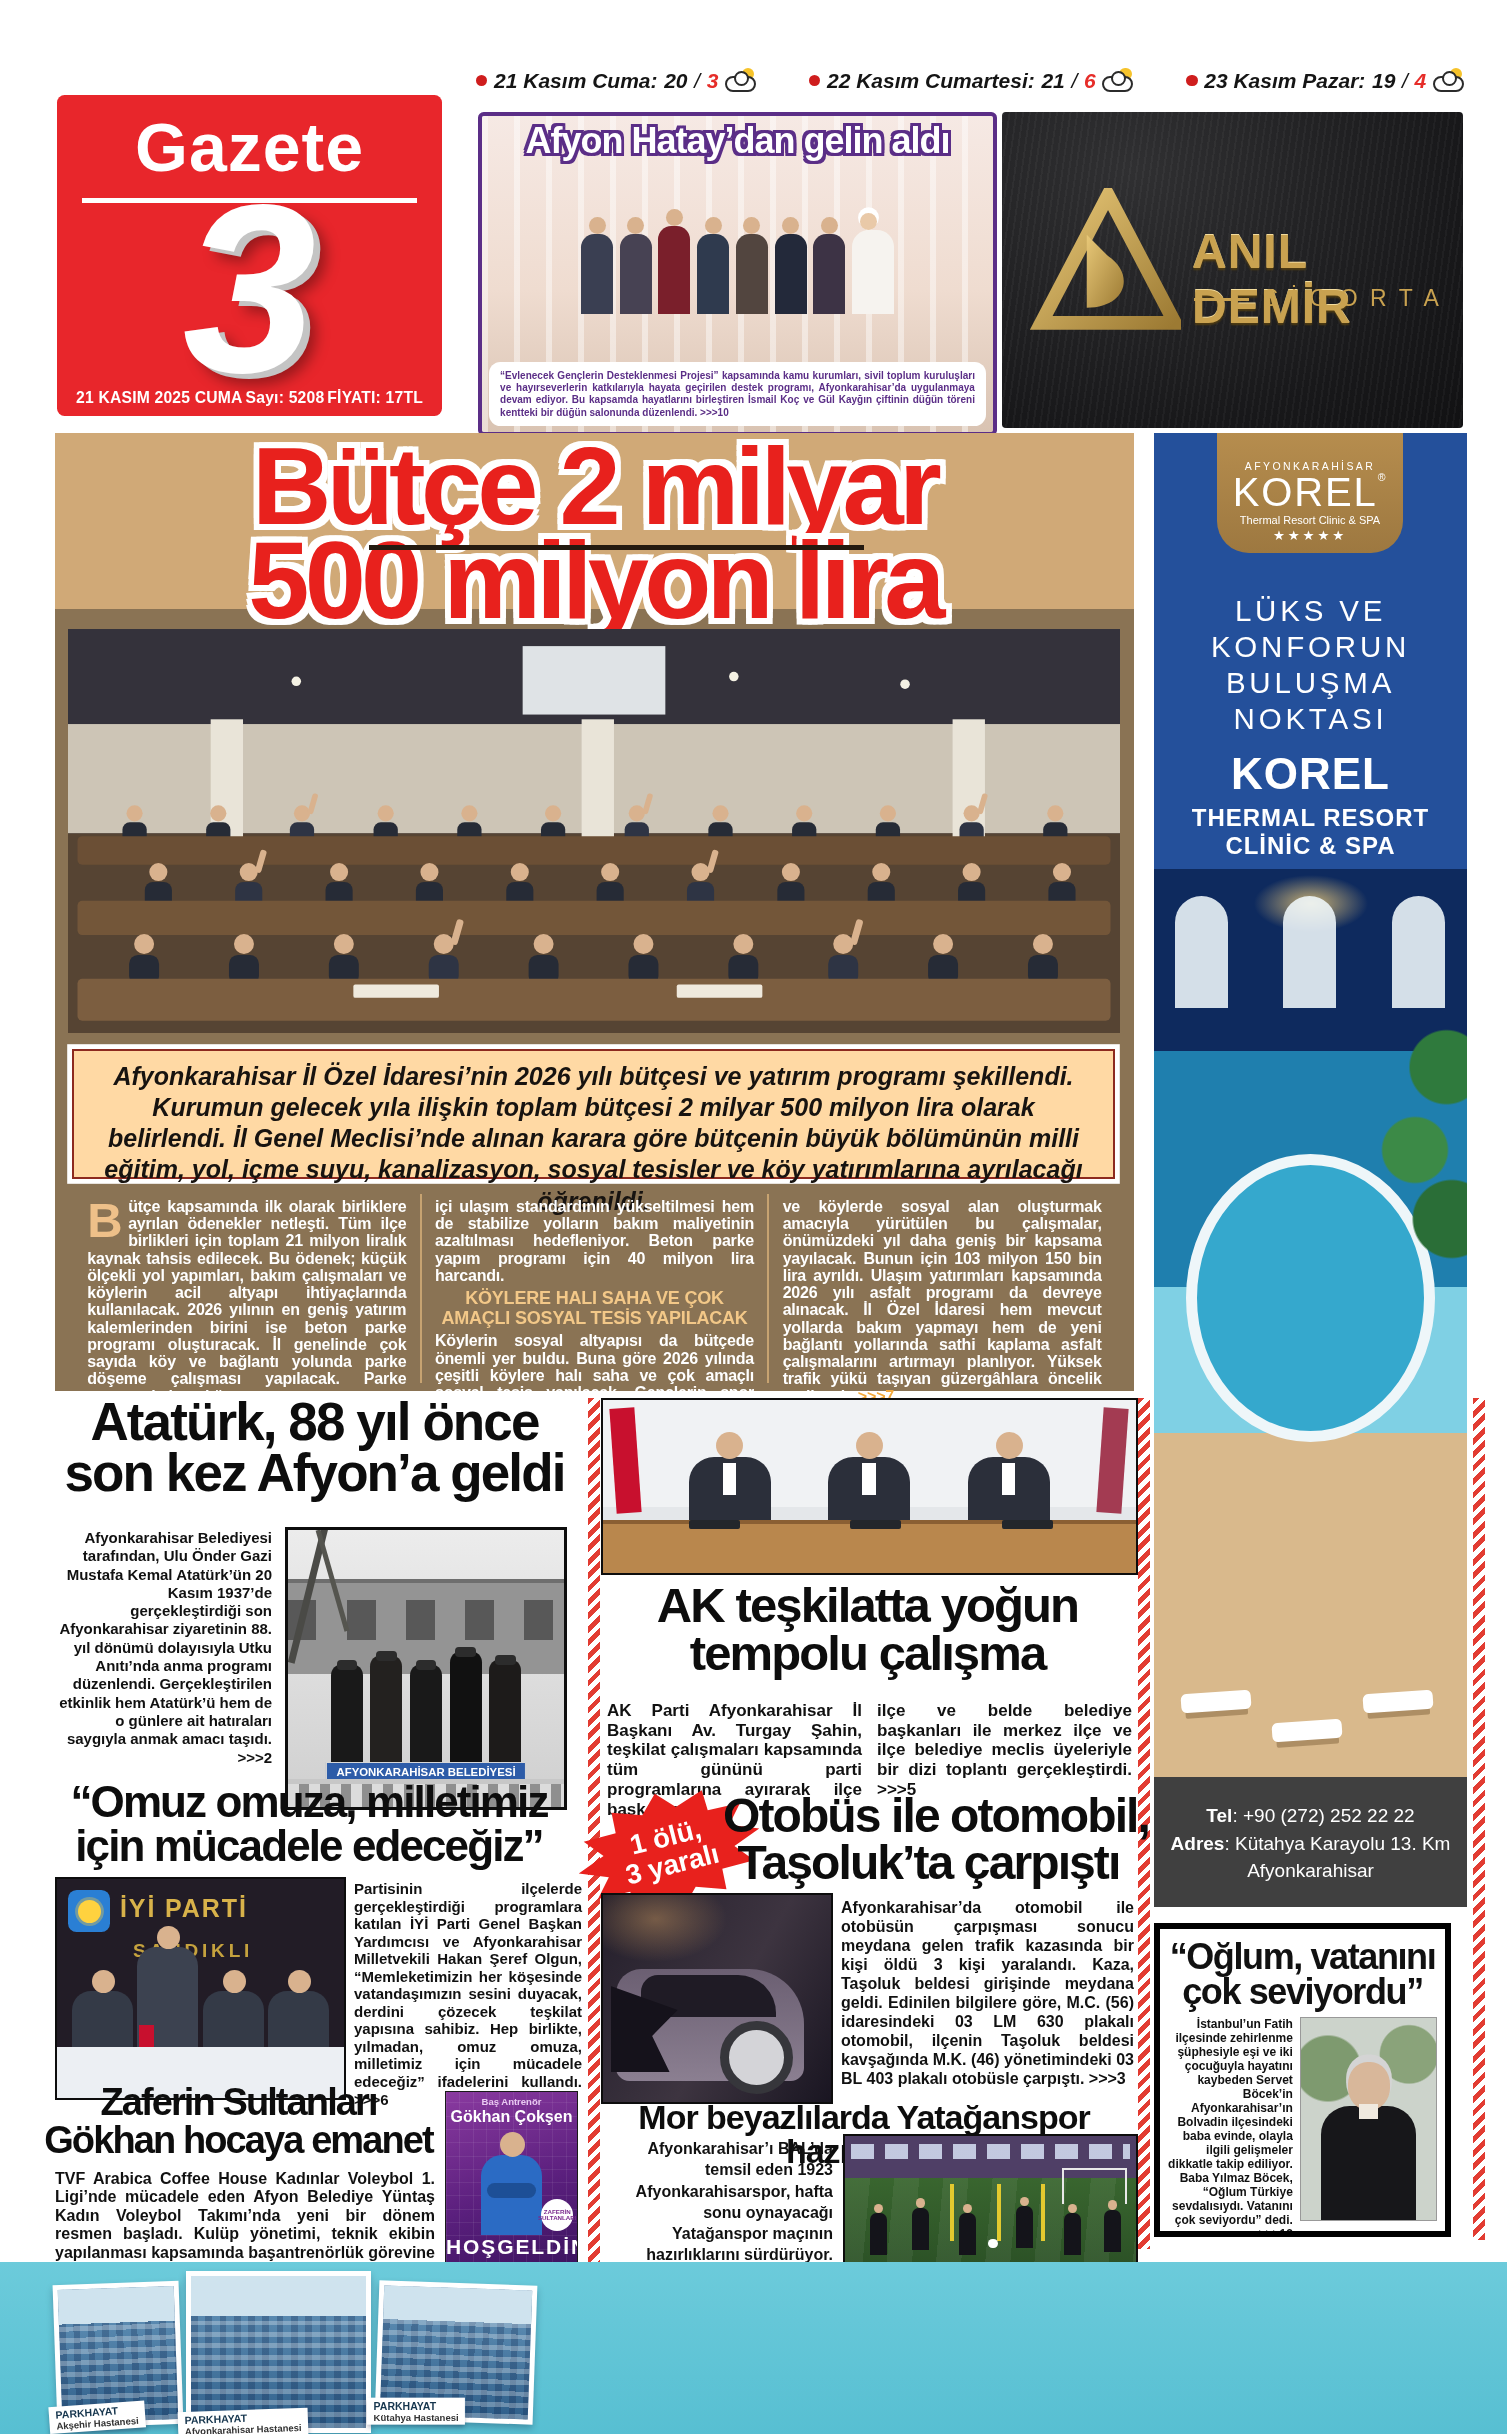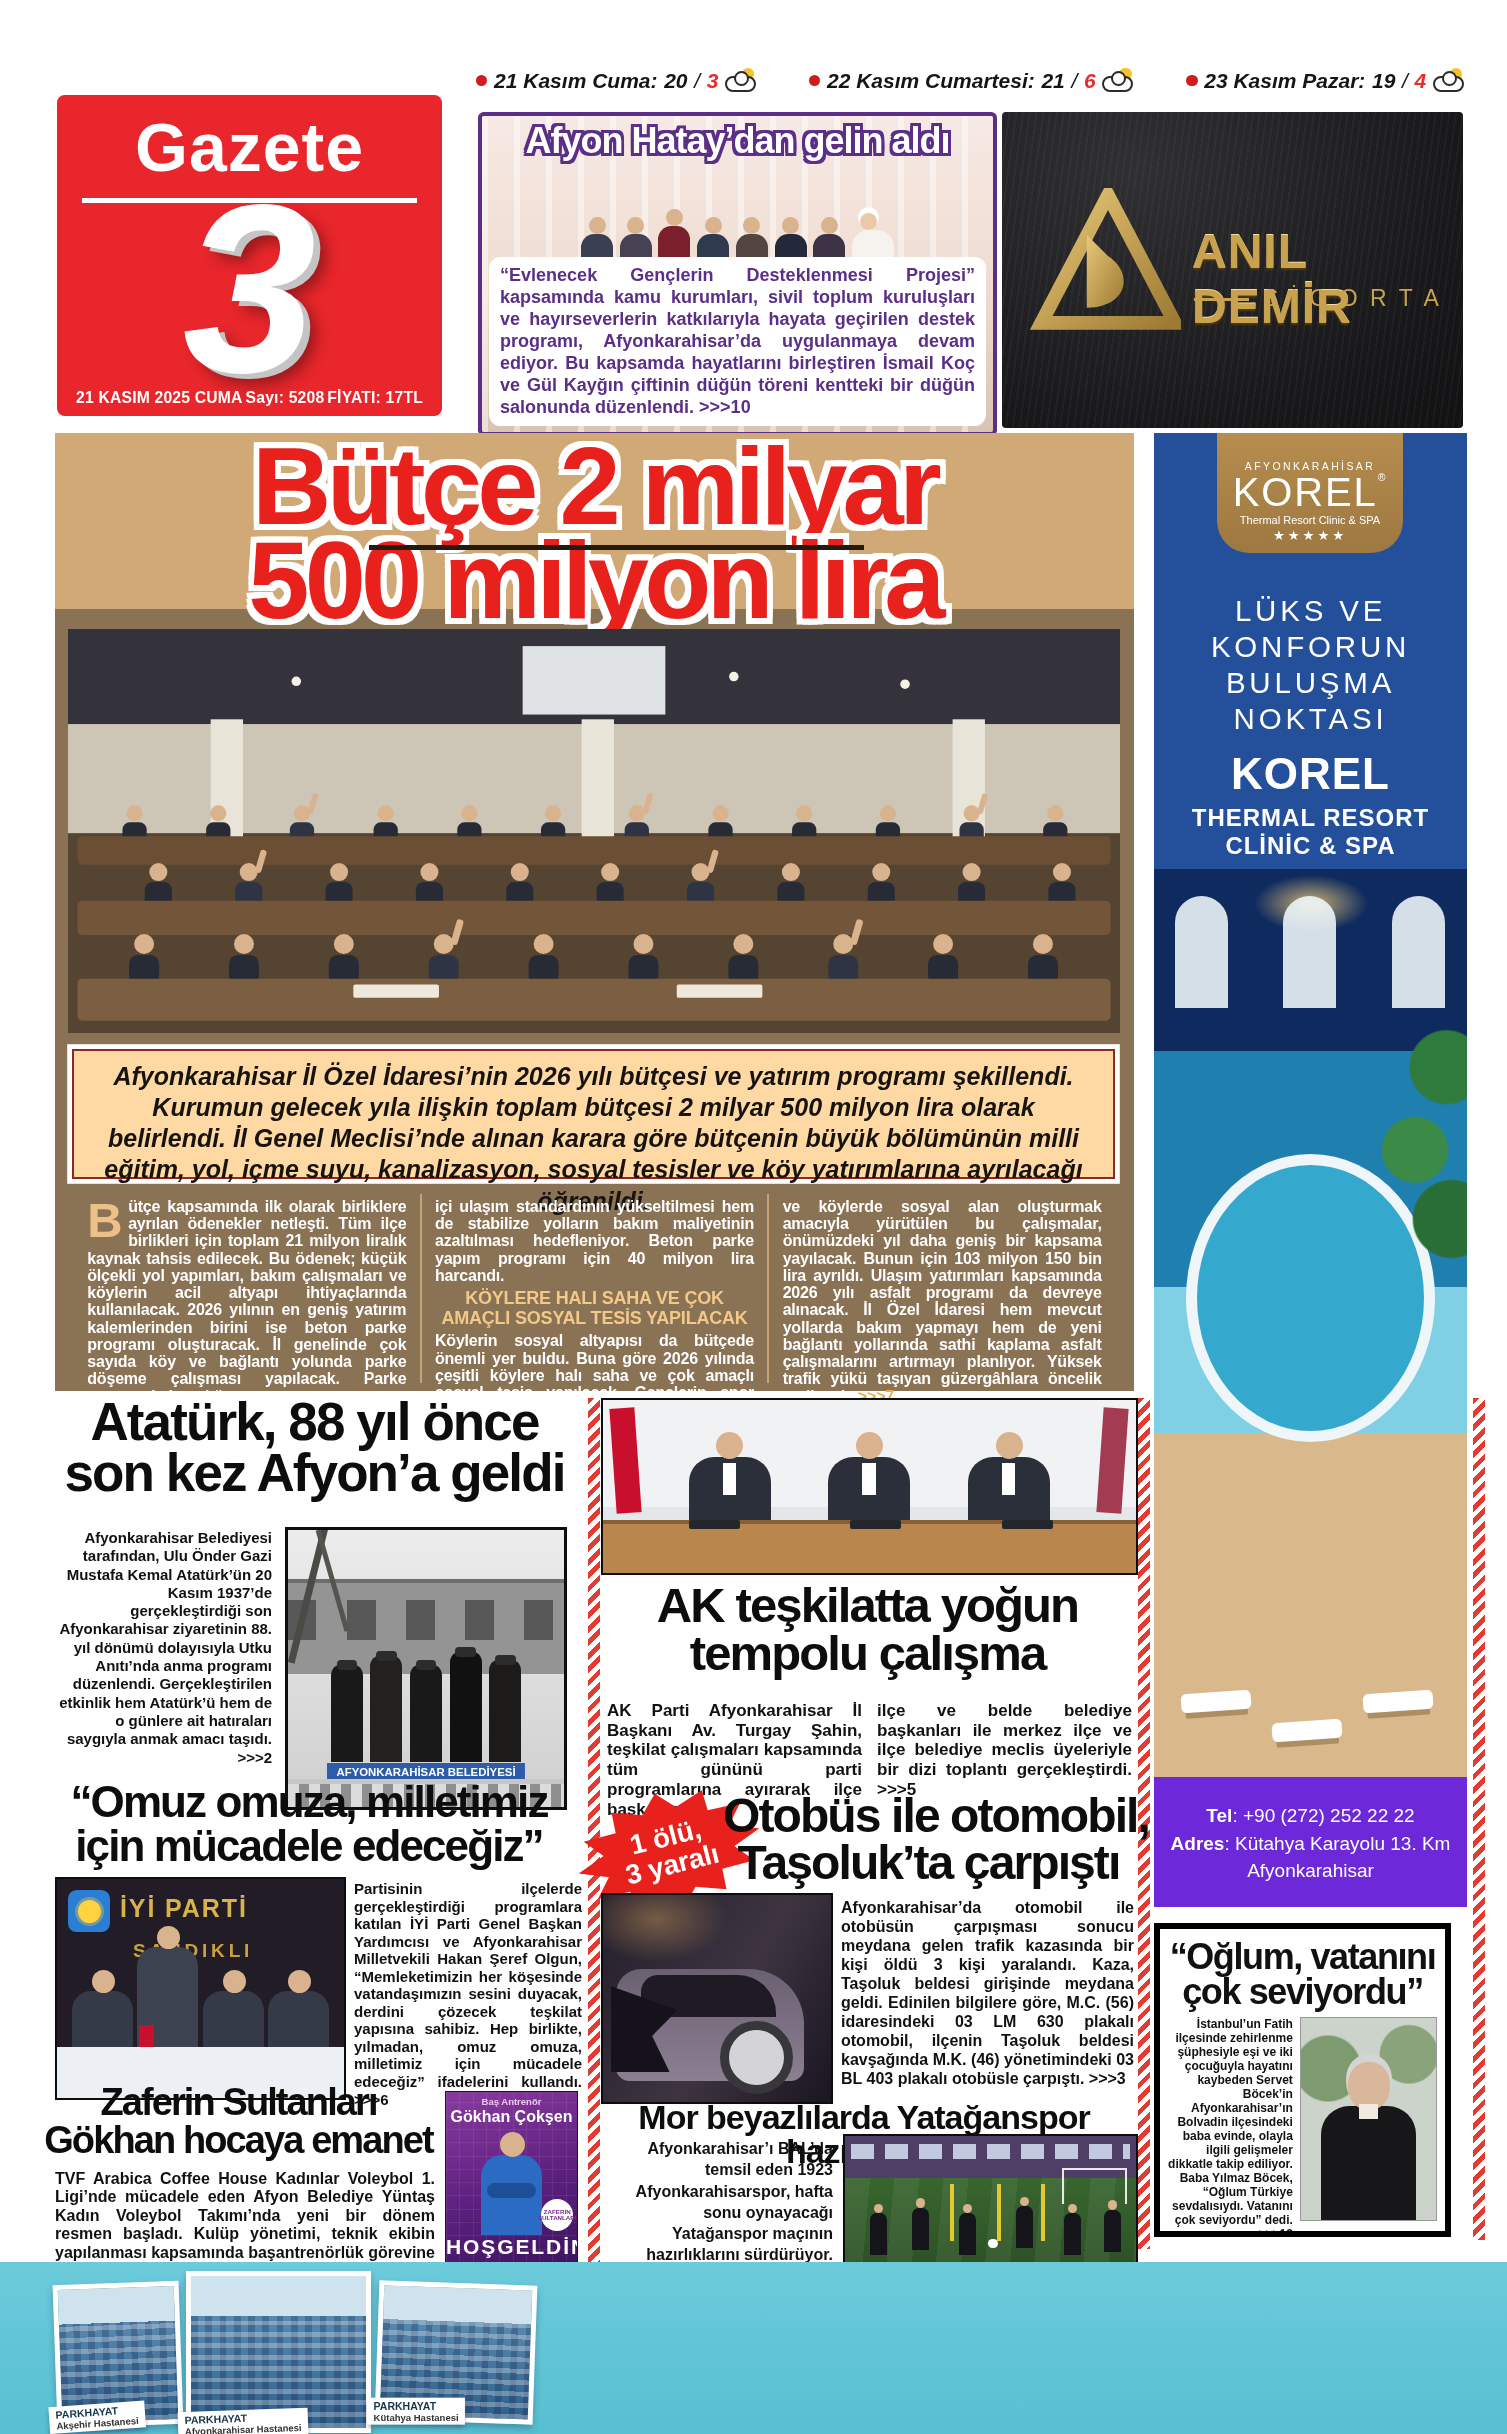--- a/index.html
+++ b/index.html
@@ -36,21 +36,21 @@
            text-shadow:-2.9px -2.9px 0 #5b2e87,2.9px -2.9px 0 #5b2e87,-2.9px 2.9px 0 #5b2e87,2.9px 2.9px 0 #5b2e87,0 -2.9px 0 #5b2e87,0 2.9px 0 #5b2e87,-2.9px 0 0 #5b2e87,2.9px 0 0 #5b2e87;}
   .wed .people{position:absolute;left:0;right:0;top:91px;height:107px;display:flex;justify-content:center;align-items:flex-end;gap:6.7px;}
   .wed .p{width:32px;height:80px;border-radius:13.3px 13.3px 0 0;position:relative;background:#3a3f52;}
   .wed .p:before{content:"";position:absolute;top:-17px;left:7.6px;width:17px;height:17px;border-radius:50%;background:#d9b28e;}
   .wed .p:nth-child(2){background:#474253;} .wed .p:nth-child(3){background:#7a1f2b;height:88px;}
   .wed .p:nth-child(4){background:#2f3a4e;} .wed .p:nth-child(5){background:#52453f;}
   .wed .p:nth-child(6){background:#23293a;} .wed .p:nth-child(7){background:#3d3345;}
   .wed .p.bride{background:#f6f3ef;width:42px;height:84px;border-radius:17px 17px 0 0;}
   .wed .p.bride:before{background:#e9c9a8;box-shadow:0 -3.8px 0 1.9px #fff;}
   .wed .cap{position:absolute;left:6.7px;right:6.7px;bottom:5.7px;background:#ffffff;border-radius:11.4px;padding:7.6px 11.4px;
-            color:#5b2e87;font-size:18px;font-weight:700;text-align:justify;line-height:1.22;}
+            color:#5b2e87;font-size:10px;font-weight:700;text-align:justify;line-height:1.22;}
 
   
   .anil{position:absolute;left:1002px;top:112px;width:461px;height:316px;border-radius:3.8px;overflow:hidden;
         background:radial-gradient(130% 150% at 28% 18%,#303032 0%,#18181a 55%,#0b0b0c 100%);}
   .anil .tex{position:absolute;inset:0;background:repeating-linear-gradient(98deg,rgba(255,255,255,.035) 0 1.9px,rgba(0,0,0,0) 1.9px 6.7px);}
   .anil svg{position:absolute;left:27px;top:76px;}
   .anil .nm{position:absolute;left:190px;top:112px;font-size:48px;font-weight:700;color:#c9a250;letter-spacing:1px;
             text-shadow:0 1.9px 1.9px #4f3c12,0 -1px 0 #f3dc9c;}
   .anil .tgline{position:absolute;left:192px;top:186px;width:55px;height:2.9px;background:#c9a250;}
   .anil .tg{position:absolute;left:261px;top:173px;font-size:23px;color:#c9a250;letter-spacing:12.4px;font-weight:400;}
@@ -198,21 +198,21 @@
   .k-pool{position:absolute;left:0;right:0;top:436px;height:909px;background:linear-gradient(#0e2a5e 0 20%,#1f7fae 20% 46%,#7fd0e4 46% 62%,#d9b98c 62% 100%);}
   .k-arch{position:absolute;top:27px;width:53px;height:112px;border-radius:27px 27px 0 0;background:rgba(240,248,252,.88);}
   .k-chand{position:absolute;left:50%;top:5.7px;width:114px;height:57px;transform:translateX(-50%);
            background:radial-gradient(closest-side,rgba(247,210,122,.8),rgba(0,0,0,0));}
   .k-ring{position:absolute;left:32px;right:32px;top:285px;height:266px;border-radius:50%;border:11.4px solid #eef6f9;background:#35a8cd;}
   .k-plant{position:absolute;right:-11.4px;top:143px;width:105px;height:276px;
            background:radial-gradient(circle at 70% 20%,#2f7a3d 0 36px,rgba(0,0,0,0) 38px),
                       radial-gradient(circle at 40% 50%,#3c8a47 0 32px,rgba(0,0,0,0) 34px),
                       radial-gradient(circle at 75% 75%,#2a6e37 0 38px,rgba(0,0,0,0) 40px);}
   .k-lounge{position:absolute;bottom:67px;width:70px;height:19px;background:#fff;border-radius:5.7px;transform:rotate(-4deg);box-shadow:0 9.5px 0 -3.8px rgba(120,90,50,.45);}
-  .k-tan{position:absolute;left:0;right:0;bottom:0;height:130px;background:#6d28d9;color:#fff;text-align:center;
+  .k-tan{position:absolute;left:0;right:0;bottom:0;height:130px;background:#404040;color:#fff;text-align:center;
          font-size:19px;line-height:1.45;padding-top:25px;box-sizing:border-box;}
   .k-tan b{font-weight:800;}
 
   
   .og{position:absolute;left:1154px;top:1923px;width:297px;height:314px;border:6.7px solid #000;background:#fff;box-sizing:border-box;overflow:hidden;}
   .og-h{text-align:center;font-size:36px;font-weight:800;line-height:.98;letter-spacing:-1.4px;margin-top:9.5px;}
   .og-row{display:flex;gap:7.6px;padding:7.6px 7.6px 0 5.7px;}
   .og-txt{flex:1;text-align:right;font-size:12px;font-weight:700;line-height:1.17;}
   .og-photo{width:135px;height:202px;border:1px solid #999;flex:0 0 auto;position:relative;overflow:hidden;
             background:radial-gradient(circle at 20% 25%,#7e9a6f 0 32px,rgba(0,0,0,0) 34px),

